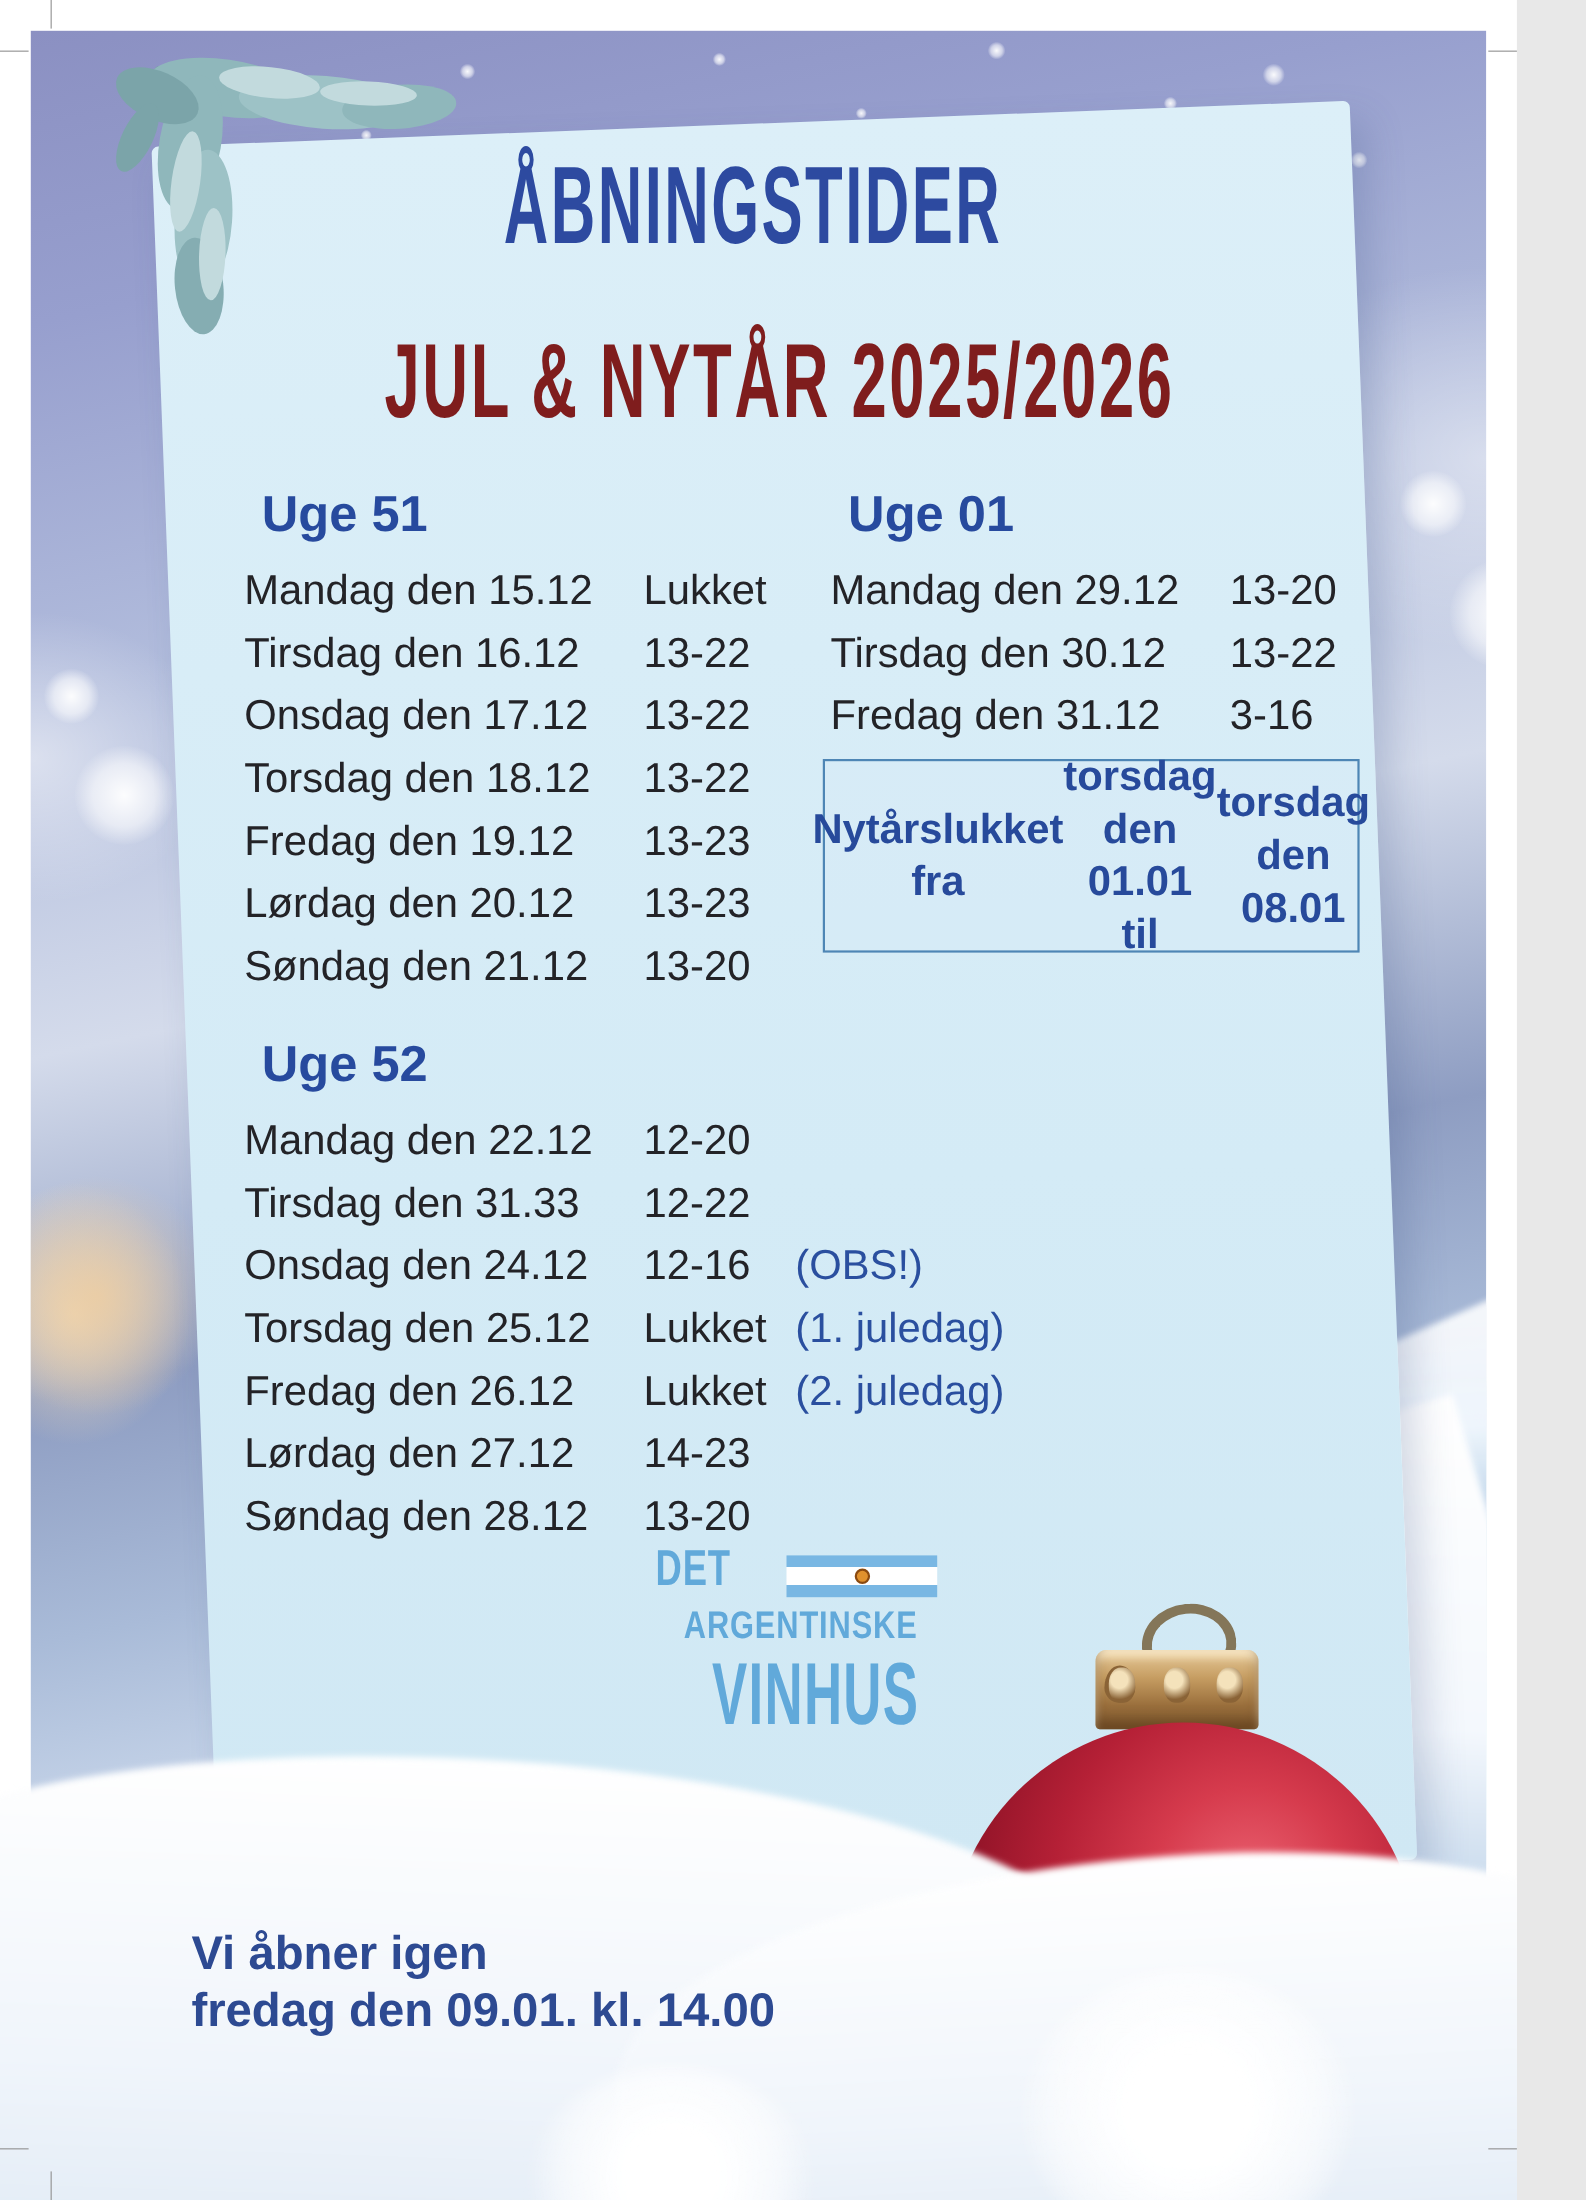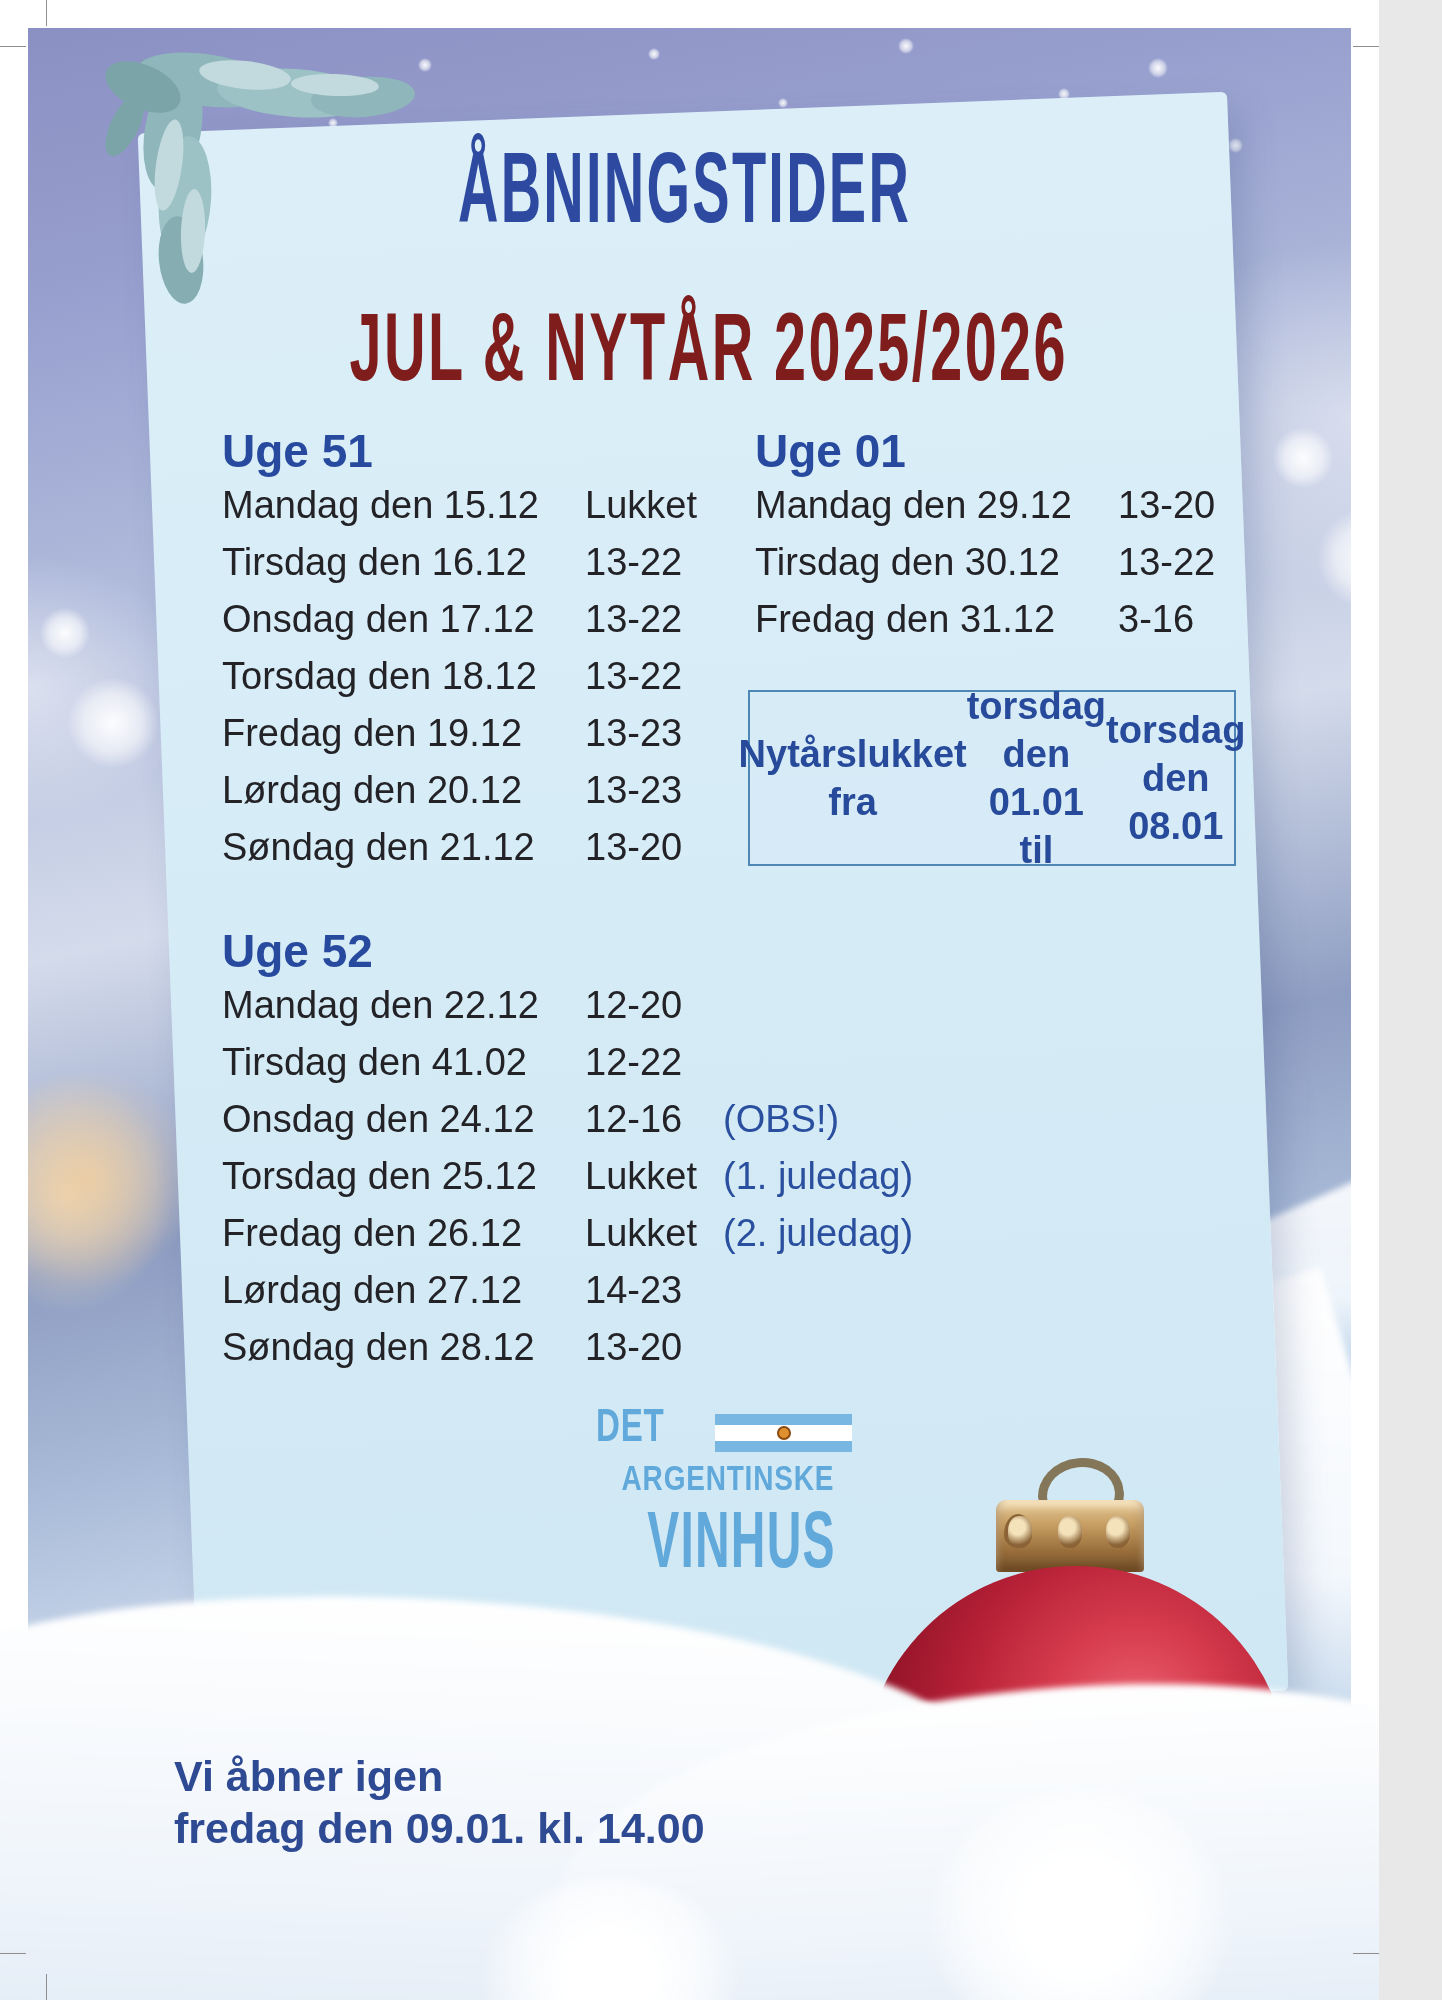--- a/index.html
+++ b/index.html
@@ -29,21 +29,21 @@
   .content{position:absolute;left:0;top:0;width:1442px;height:2000px;}
   
   .title{position:absolute;left:140px;top:130px;width:1090px;text-align:center;
     color:#2d4aa0;font-weight:800;font-size:100px;letter-spacing:4px;white-space:nowrap;}
   .title>span{display:inline-block;transform:scaleX(0.56);transform-origin:center;}
   .subtitle{position:absolute;left:110px;top:292px;width:1150px;text-align:center;
     color:#7f1d1d;font-weight:800;font-size:96px;letter-spacing:4px;white-space:nowrap;}
   .subtitle>span{display:inline-block;transform:scaleX(0.60);transform-origin:center;}
   
   .section{position:absolute;}
-  .section h2{margin:0;height:60px;font-size:46px;font-weight:800;color:#274a9e;letter-spacing:0;}
+  .section h2{margin:16px;height:60px;font-size:46px;font-weight:800;color:#274a9e;letter-spacing:0;}
   .row{height:57px;font-size:38px;font-weight:400;color:#232327;white-space:nowrap;}
   .row .day{display:inline-block;width:363px;}
   .row .time{display:inline-block;width:138px;}
   .row .note{display:inline-block;font-size:38px;color:#2a4f9f;}
   .sec-uge51{left:222px;top:424px;}
   .sec-uge01{left:755px;top:424px;}
   .sec-uge52{left:222px;top:924px;}
   
   .notice{position:absolute;left:748px;top:690px;width:484px;height:172px;
     border:2px solid #4e86b5;background:rgba(214,236,247,0.4);
@@ -146,21 +146,21 @@
 
     <div class="notice">
       <span>Nytårslukket fra</span>
       <span>torsdag den 01.01 til</span>
       <span>torsdag den 08.01</span>
     </div>
 
     <div class="section sec-uge52">
       <h2>Uge 52</h2>
       <div class="row"><span class="day">Mandag den 22.12</span><span class="time">12-20</span><span class="note"></span></div>
-      <div class="row"><span class="day">Tirsdag den 41.02</span><span class="time">12-22</span><span class="note"></span></div>
+      <div class="row"><span class="day">Tirsdag den 31.33</span><span class="time">12-22</span><span class="note"></span></div>
       <div class="row"><span class="day">Onsdag den 24.12</span><span class="time">12-16</span><span class="note">(OBS!)</span></div>
       <div class="row"><span class="day">Torsdag den 25.12</span><span class="time">Lukket</span><span class="note">(1. juledag)</span></div>
       <div class="row"><span class="day">Fredag den 26.12</span><span class="time">Lukket</span><span class="note">(2. juledag)</span></div>
       <div class="row"><span class="day">Lørdag den 27.12</span><span class="time">14-23</span><span class="note"></span></div>
       <div class="row"><span class="day">Søndag den 28.12</span><span class="time">13-20</span><span class="note"></span></div>
     </div>
 
     <div class="logo">
       <div class="logo-row1">
         <span class="logo-det">DET</span>

